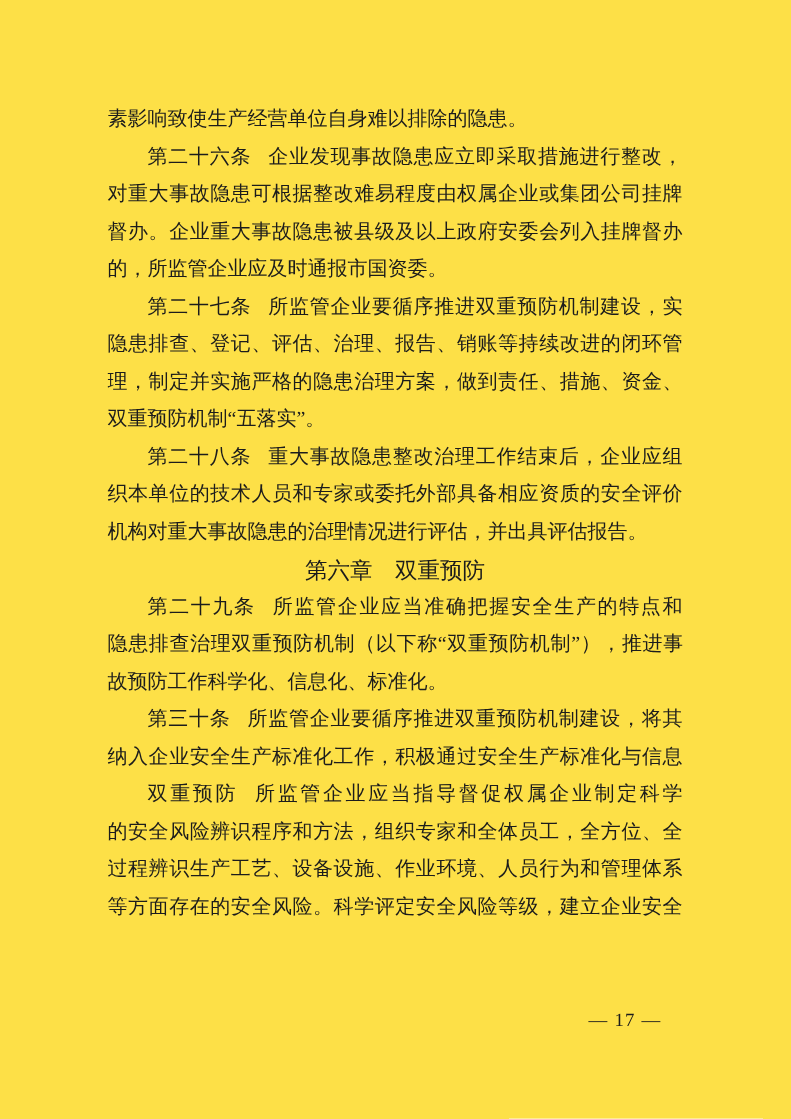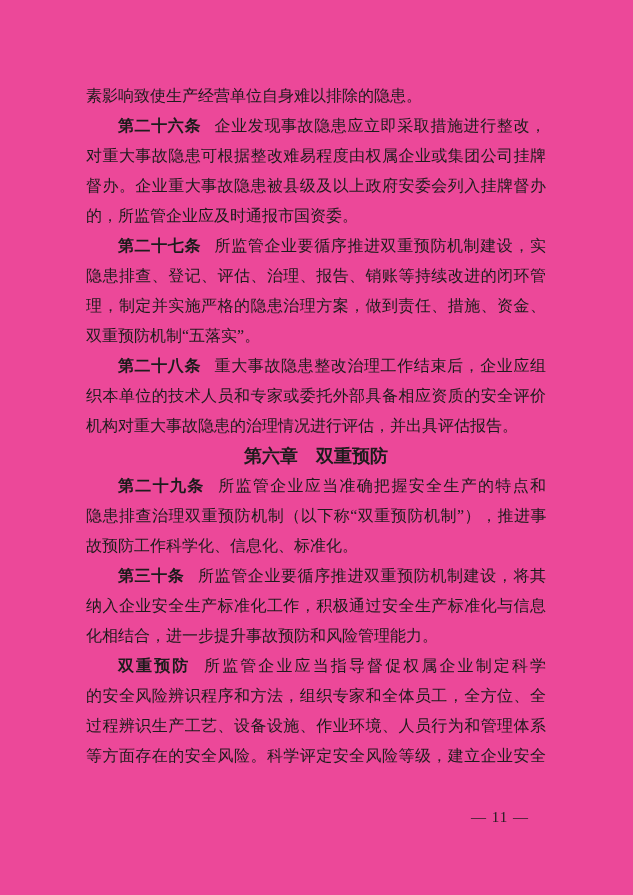--- a/index.html
+++ b/index.html
@@ -4,21 +4,21 @@
 <style>
   html, body {
     margin: 0;
     padding: 0;
     background: #ffffff;
   }
   .page {
     position: relative;
     width: 633px;
     height: 895px;
-    background: #ec4899;
+    background: #fde047;
     overflow: hidden;
     font-family: "Liberation Serif", "DejaVu Serif", serif;
     color: #1c1c1c;
   }
   .doc-body {
     position: absolute;
     left: 86px;
     top: 81px;
     width: 460px;
   }
@@ -36,25 +36,25 @@
     text-align: justify;
     text-align-last: justify;
     text-justify: inter-character;
   }
   .line.tight {
     letter-spacing: -0.6px;
   }
   .line.center {
     text-align: center;
     text-align-last: center;
-    font-weight: bold;
+    font-weight: normal;
     font-size: 18px;
   }
   .lead {
-    font-weight: bold;
+    font-weight: normal;
     margin-right: 0.85em;
   }
   .footer {
     position: absolute;
     left: 438px;
     top: 806px;
     width: 124px;
     height: 22px;
     line-height: 22px;
     text-align: center;
@@ -79,20 +79,19 @@
       <div class="line plain"><span>双重预防机制“五落实”。</span></div>
       <div class="line indent justify"><span class="lead">第二十八条</span><span>重大事故隐患整改治理工作结束后，企业应组</span></div>
       <div class="line justify"><span>织本单位的技术人员和专家或委托外部具备相应资质的安全评价</span></div>
       <div class="line plain"><span>机构对重大事故隐患的治理情况进行评估，并出具评估报告。</span></div>
       <div class="line center"><span>第六章　双重预防</span></div>
       <div class="line indent justify"><span class="lead">第二十九条</span><span>所监管企业应当准确把握安全生产的特点和</span></div>
       <div class="line justify tight"><span>隐患排查治理双重预防机制（以下称“双重预防机制”），推进事</span></div>
       <div class="line plain"><span>故预防工作科学化、信息化、标准化。</span></div>
       <div class="line indent justify"><span class="lead">第三十条</span><span>所监管企业要循序推进双重预防机制建设，将其</span></div>
       <div class="line justify"><span>纳入企业安全生产标准化工作，积极通过安全生产标准化与信息</span></div>
-      <div class="line plain"><span>化相结合，进一步提升事故预防和风险管理能力。</span></div>
       <div class="line indent justify"><span class="lead">双重预防</span><span>所监管企业应当指导督促权属企业制定科学</span></div>
       <div class="line justify"><span>的安全风险辨识程序和方法，组织专家和全体员工，全方位、全</span></div>
       <div class="line justify"><span>过程辨识生产工艺、设备设施、作业环境、人员行为和管理体系</span></div>
       <div class="line justify"><span>等方面存在的安全风险。科学评定安全风险等级，建立企业安全</span></div>
     </div>
-  <div class="footer">— 11 —</div>
+  <div class="footer">— 17 —</div>
 </div>
 
 </body></html>

